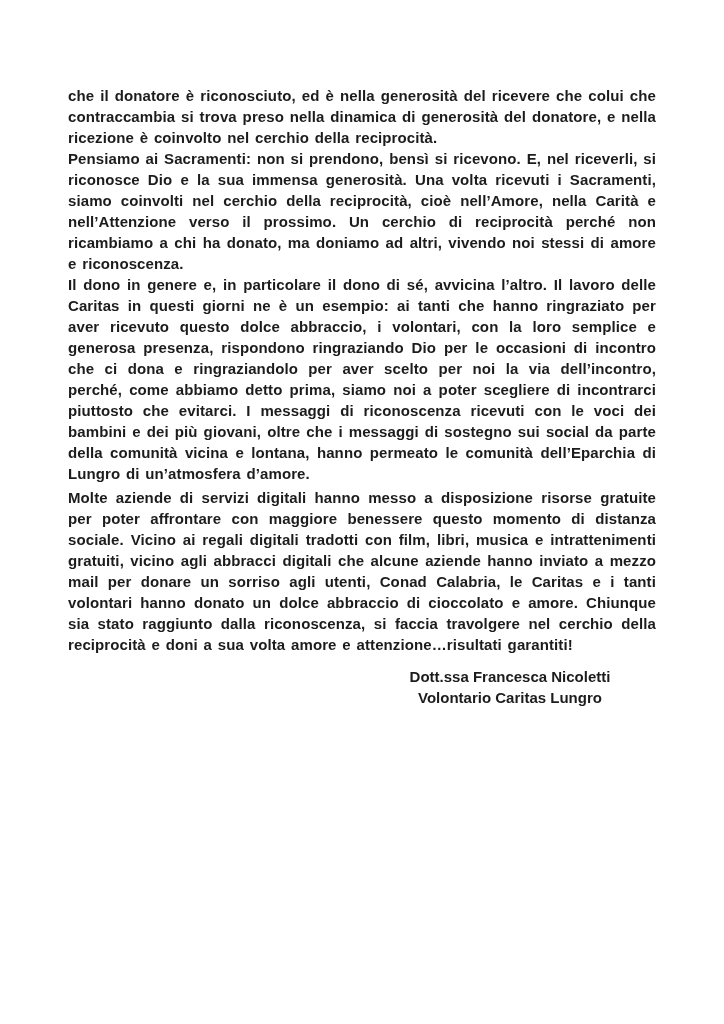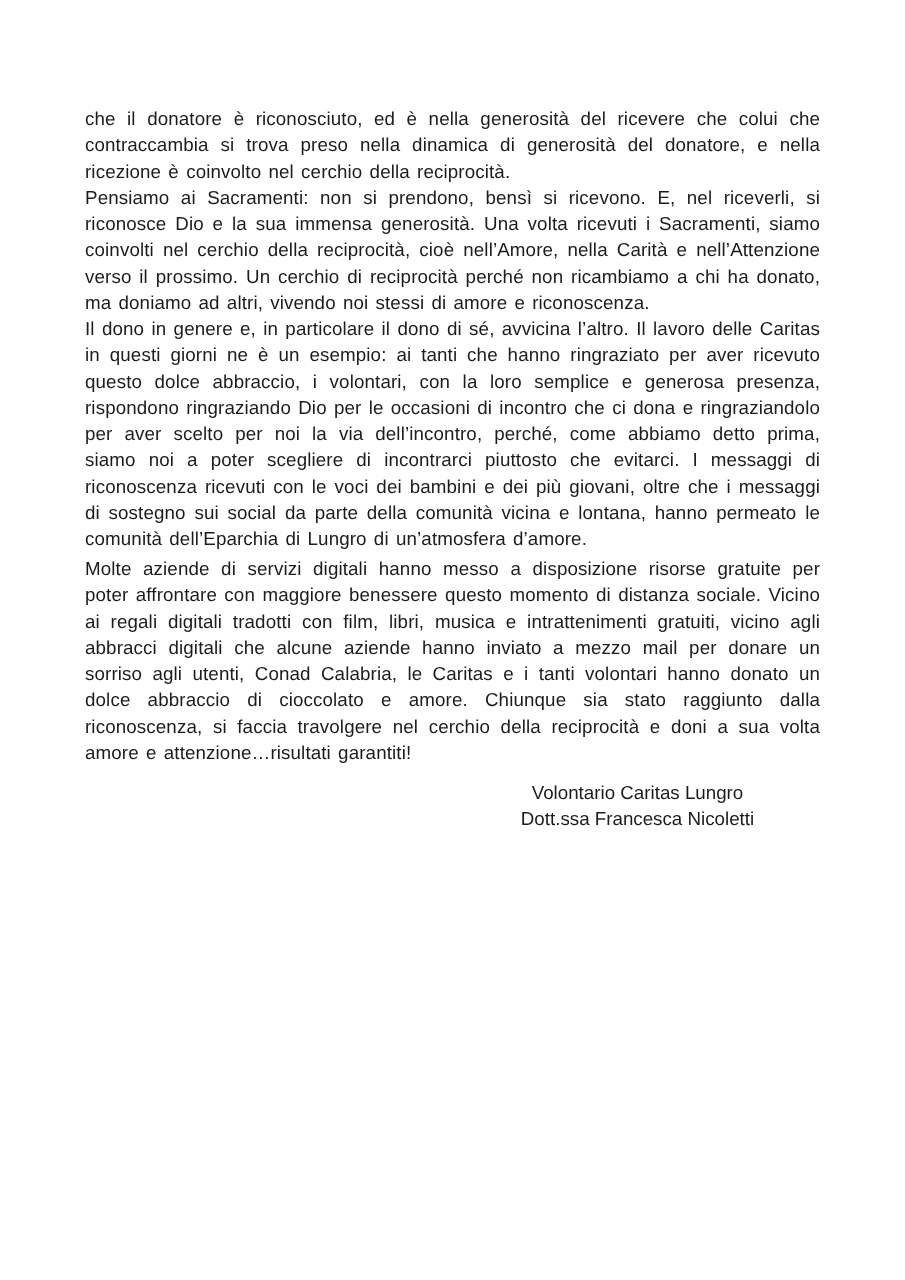--- a/index.html
+++ b/index.html
@@ -11,20 +11,21 @@
   .page {
     position: relative;
     width: 724px;
     height: 900px;
     background: #ffffff;
     box-sizing: border-box;
     padding: 85px 68px 0 68px;
     font-family: "Liberation Sans", "DejaVu Sans", sans-serif;
     color: #1c1c1c;
     overflow: hidden;
+    font-weight: bold;
   }
   .body-text p {
     margin: 0;
     font-size: 15px;
     line-height: 21px;
     text-align: justify;
     letter-spacing: 0.1px;
     word-spacing: 1.5px;
   }
   .body-text p.spaced-before {
@@ -46,16 +47,16 @@
 
 <div class="page" style="background: rgb(255, 255, 255); color: rgb(28, 28, 28);">
   <div class="body-text">
     <p>che il donatore è riconosciuto, ed è nella generosità del ricevere che colui che contraccambia si trova preso nella dinamica di generosità del donatore, e nella ricezione è coinvolto nel cerchio della reciprocità.</p>
     <p>Pensiamo ai Sacramenti: non si prendono, bensì si ricevono. E, nel riceverli, si riconosce Dio e la sua immensa generosità. Una volta ricevuti i Sacramenti, siamo coinvolti nel cerchio della reciprocità, cioè nell’Amore, nella Carità e nell’Attenzione verso il prossimo. Un cerchio di reciprocità perché non ricambiamo a chi ha donato, ma doniamo ad altri, vivendo noi stessi di amore e riconoscenza.</p>
     <p>Il dono in genere e, in particolare il dono di sé, avvicina l’altro. Il lavoro delle Caritas in questi giorni ne è un esempio: ai tanti che hanno ringraziato per aver ricevuto questo dolce abbraccio, i volontari, con la loro semplice e generosa presenza, rispondono ringraziando Dio per le occasioni di incontro che ci dona e ringraziandolo per aver scelto per noi la via dell’incontro, perché, come abbiamo detto prima, siamo noi a poter scegliere di incontrarci piuttosto che evitarci. I messaggi di riconoscenza ricevuti con le voci dei bambini e dei più giovani, oltre che i messaggi di sostegno sui social da parte della comunità vicina e lontana, hanno permeato le comunità dell’Eparchia di Lungro di un’atmosfera d’amore.</p>
     <p class="spaced-before">Molte aziende di servizi digitali hanno messo a disposizione risorse gratuite per poter affrontare con maggiore benessere questo momento di distanza sociale. Vicino ai regali digitali tradotti con film, libri, musica e intrattenimenti gratuiti, vicino agli abbracci digitali che alcune aziende hanno inviato a mezzo mail per donare un sorriso agli utenti, Conad Calabria, le Caritas e i tanti volontari hanno donato un dolce abbraccio di cioccolato e amore. Chiunque sia stato raggiunto dalla riconoscenza, si faccia travolgere nel cerchio della reciprocità e doni a sua volta amore e attenzione…risultati garantiti!</p>
   </div>
 
   <div class="signature-block">
+    <div>Dott.ssa Francesca Nicoletti</div>
     <div>Volontario Caritas Lungro</div>
-    <div>Dott.ssa Francesca Nicoletti</div>
   </div>
 </div>
 
 </body></html>

